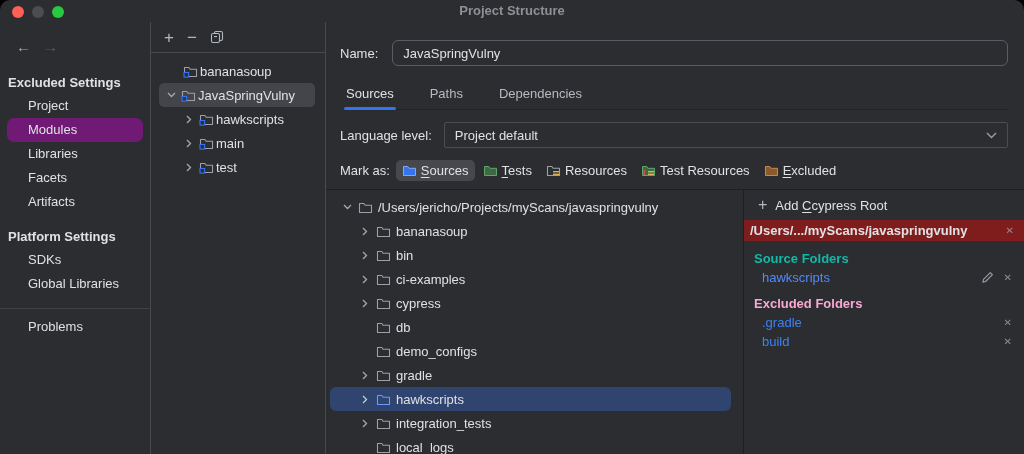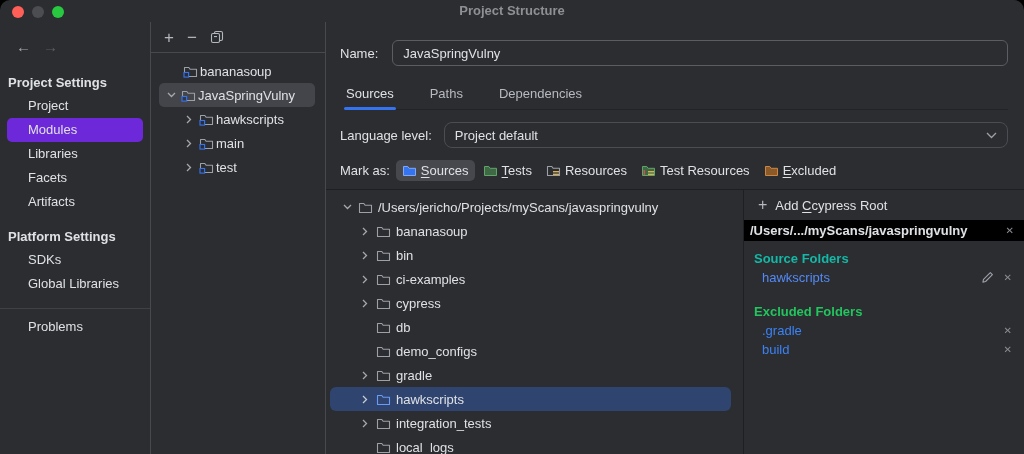--- a/index.html
+++ b/index.html
@@ -19,21 +19,21 @@
 
   
   .sidebar{width:151px;border-right:1px solid #47494d;box-sizing:border-box;flex:none;}
   .nav-arrows{padding:12px 0 0 16px;display:flex;gap:12px;height:24px;align-items:center;}
   .arrow{font-size:15px;line-height:1;cursor:default;}
   .arrow.back{color:#a6a8ad;}
   .arrow.fwd{color:#5b5e63;}
   .side-header{font-weight:bold;padding:0 0 0 8px;height:22px;line-height:22px;margin-top:14px;}
   .side-header.platform{margin-top:12px;}
   .side-item{height:24px;line-height:24px;padding-left:21px;margin:0 7px;border-radius:5px;}
-  .side-item.selected{background:#6d28d9;}
+  .side-item.selected{background:#701a75;border-radius:7px;}
   .side-sep{border-top:1px solid #3f4144;margin:12px 0 6px 0;}
 
   
   .modpanel{width:175px;border-right:1px solid #47494d;box-sizing:border-box;flex:none;display:flex;flex-direction:column;}
   .modtoolbar{height:30px;display:flex;align-items:center;gap:13px;padding-left:13px;border-bottom:1px solid #47494d;color:#b4b8bf;}
   .tbtxt{font-size:17px;line-height:1;font-weight:300;}
   .modtree{padding-top:6px;}
   .mrow{height:24px;display:flex;align-items:center;margin:0 10px 0 8px;border-radius:5px;}
   .mrow .chev{width:12px;flex:none;display:flex;justify-content:center;}
   .mrow .micon{width:17px;flex:none;display:flex;align-items:center;}
@@ -46,21 +46,21 @@
   .main{flex:1;display:flex;flex-direction:column;min-width:0;}
   .name-row{display:flex;align-items:center;padding:18px 16px 0 14px;}
   .name-row label{margin-right:14px;}
   .name-input{flex:1;height:24px;background:#2b2d30;border:1px solid #5a5d63;border-radius:6px;color:#dfe1e5;font-family:"Liberation Sans",sans-serif;font-size:13px;padding:0 10px;outline:none;}
   .tabs{display:flex;gap:32px;margin:16px 16px 0 18px;border-bottom:1px solid #222326;}
   .tab{padding:4px 2px 8px 2px;position:relative;color:#b7bac0;cursor:default;}
   .tab.selected{color:#dfe1e5;}
   .tab.selected::after{content:"";position:absolute;left:0;right:0;bottom:-1px;height:3px;background:#3574f0;border-radius:2px;}
   .lang-row{display:flex;align-items:center;padding:12px 16px 0 14px;}
   .lang-row label{margin-right:12px;white-space:nowrap;}
-  .select{flex:1;height:24px;border:1px solid #4a4d52;border-radius:8px;display:flex;align-items:center;padding:0 10px;justify-content:space-between;}
+  .select{flex:1;height:24px;border:1px solid #4a4d52;border-radius:2px;display:flex;align-items:center;padding:0 10px;justify-content:space-between;}
   .mark-row{display:flex;align-items:center;padding:12px 16px 8px 14px;border-bottom:1px solid #1e1f22;gap:2px;}
   .mark-label{margin-right:4px;}
   .mark-btn{display:flex;align-items:center;gap:4px;background:none;border:none;color:#dfe1e5;font-family:"Liberation Sans",sans-serif;font-size:13px;padding:3px 6px;border-radius:5px;cursor:default;}
   .mark-btn.selected{background:#46484d;}
   .mn{text-decoration:underline;text-underline-offset:2px;}
 
   .content{flex:1;display:flex;min-height:0;}
   .ftree{flex:1;padding-top:5px;min-width:0;}
   .frow{height:24px;display:flex;align-items:center;margin:0 12px 0 4px;border-radius:6px;}
   .frow .chev{width:14px;flex:none;display:flex;justify-content:center;}
@@ -68,27 +68,27 @@
   .frow .ficon{width:20px;flex:none;display:flex;align-items:center;}
   .frow.root{padding-left:10px;}
   .frow.child{padding-left:28px;}
   .frow.bsel{background:#2f446e;}
   .flabel{white-space:nowrap;}
 
   
   .rightpanel{width:280px;flex:none;border-left:1px solid #1e1f22;display:flex;flex-direction:column;}
   .add-root{height:30px;display:flex;align-items:center;gap:8px;padding-left:14px;}
   .add-root .plus{font-size:16px;font-weight:300;color:#b4b8bf;line-height:1;}
-  .root-row{height:21px;background:#000000;display:flex;align-items:center;padding:0 8px 0 6px;}
+  .root-row{height:21px;background:#7f1d1d;display:flex;align-items:center;padding:0 8px 0 6px;}
   .root-path{font-weight:bold;flex:1;white-space:nowrap;overflow:hidden;}
   .x{color:#8a8d93;font-size:10px;line-height:1;padding:2px;}
   .sec{padding:8px 10px 0 10px;}
   .sec-h{font-weight:bold;height:19px;line-height:19px;}
   .sec-h.src{color:#14b8a6;}
-  .sec-h.exc{color:#22c55e;margin-top:15px;}
+  .sec-h.exc{color:#f9a8d4;margin-top:7px;}
   .entry{display:flex;align-items:center;height:19px;padding-left:8px;gap:8px;}
   .entry .elabel{flex:1;white-space:nowrap;}
   .entry.src .elabel{color:#548af7;}
   .entry.exc .elabel{color:#3b82f6;}
 
   svg{display:block;}
 </style>
 </head>
 <body>
 
@@ -102,21 +102,21 @@
     <div class="title">Project Structure</div>
   </div>
 
   <div class="wbody">
 
     <aside class="sidebar">
       <div class="nav-arrows">
         <span class="arrow back">←</span>
         <span class="arrow fwd">→</span>
       </div>
-      <div class="side-header">Project Settings</div>
+      <div class="side-header">Excluded Settings</div>
       <div class="side-item">Project</div>
       <div class="side-item selected">Modules</div>
       <div class="side-item">Libraries</div>
       <div class="side-item">Facets</div>
       <div class="side-item">Artifacts</div>
       <div class="side-header platform">Platform Settings</div>
       <div class="side-item">SDKs</div>
       <div class="side-item">Global Libraries</div>
       <div class="side-sep"></div>
       <div class="side-item">Problems</div>

